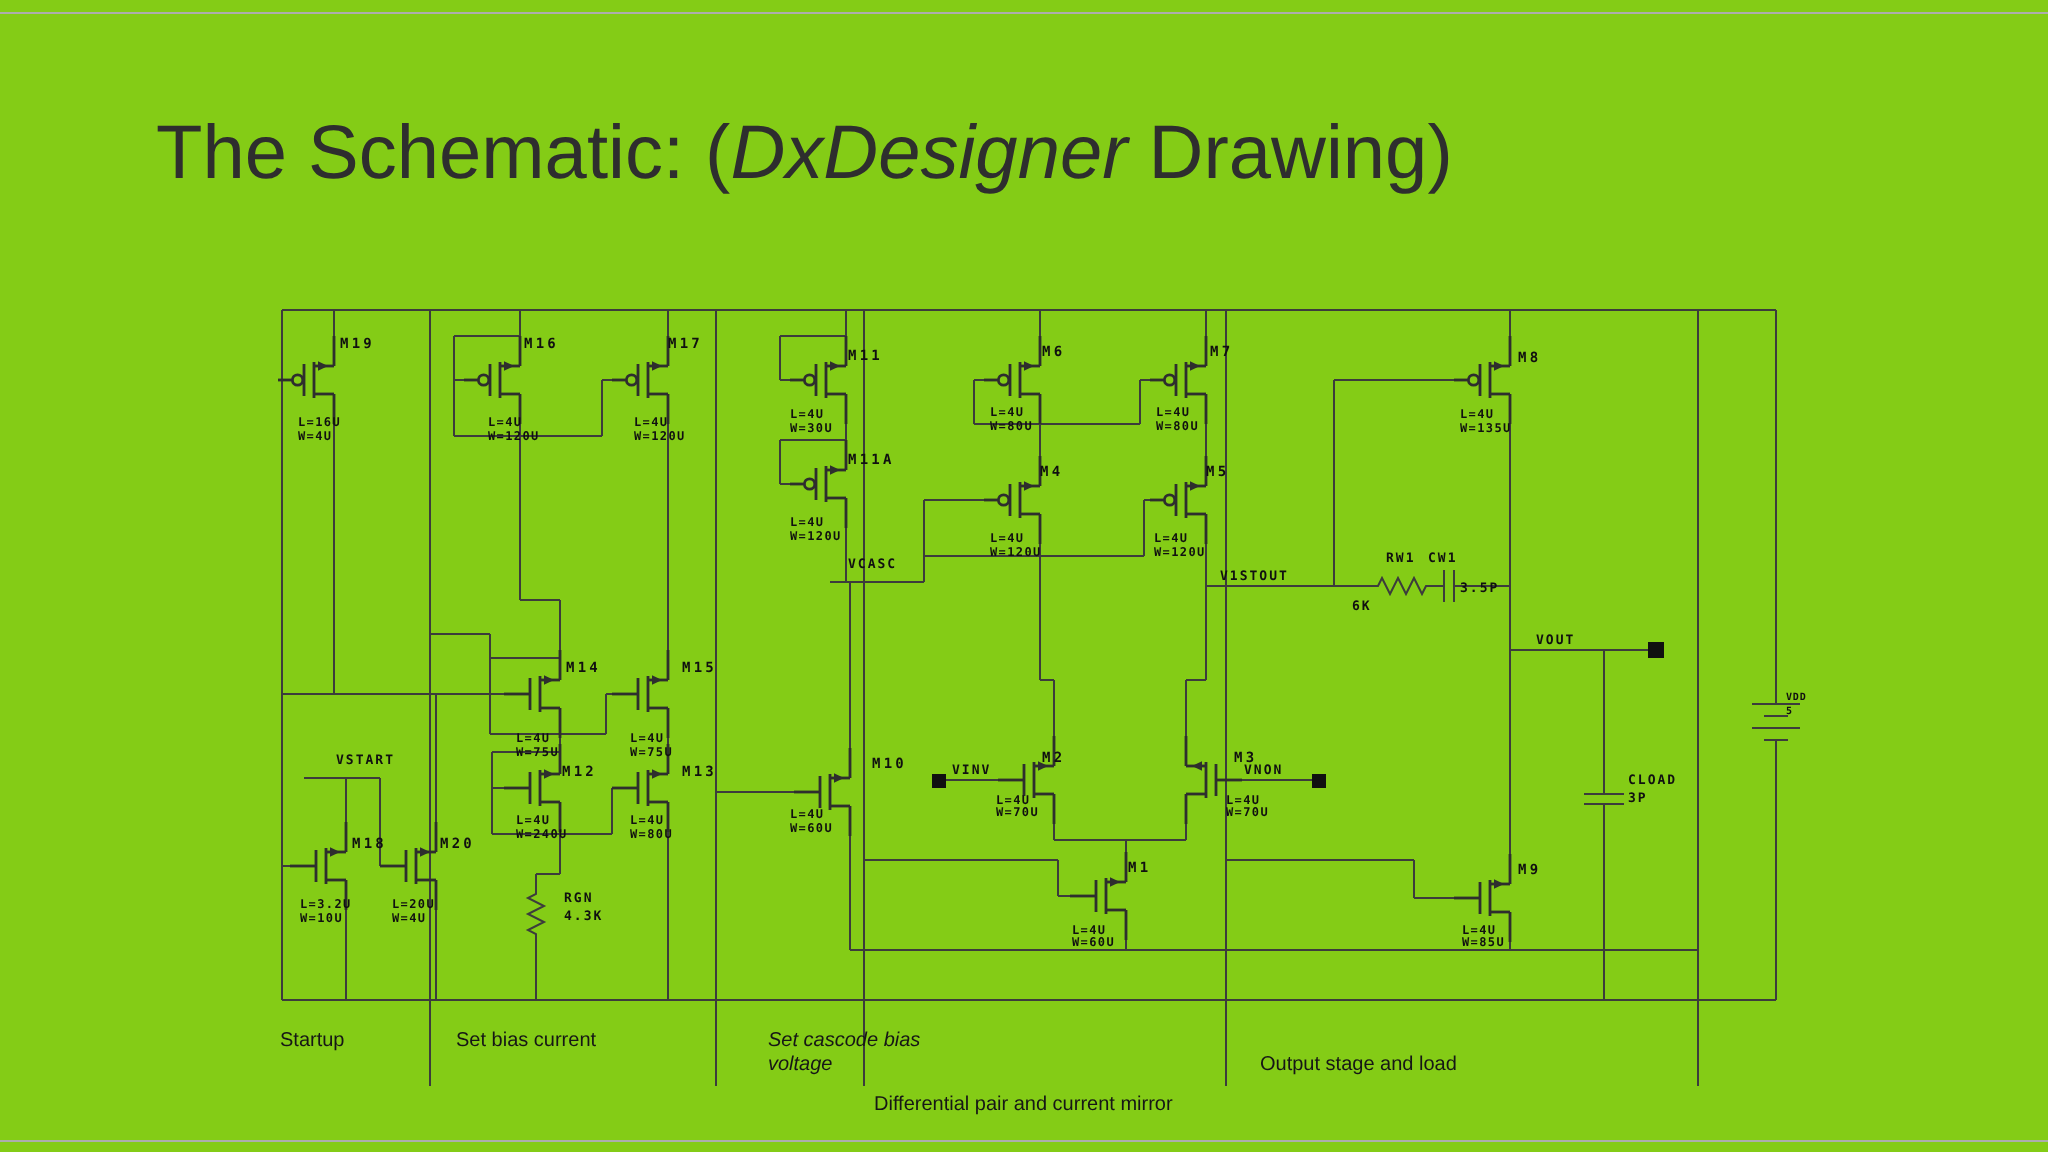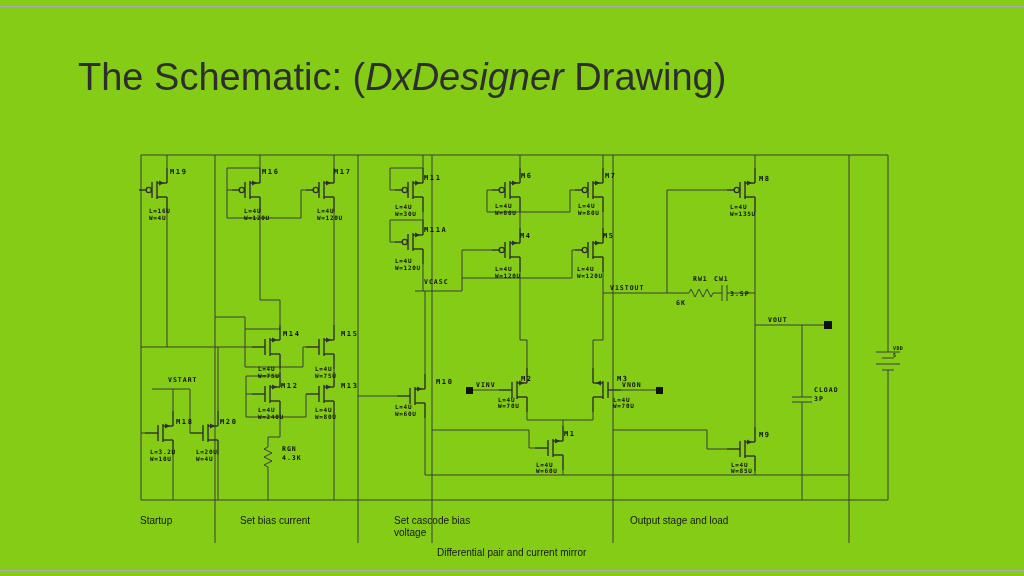--- a/index.html
+++ b/index.html
@@ -303,17 +303,17 @@
       <text class="tnet" x="282" y="451">RGN</text>
       <text class="tnet" x="282" y="460">4.3K</text>
       <text class="tnet" x="814" y="392">CLOAD</text>
       <text class="tnet" x="814" y="401">3P</text>
       <text class="ttiny" x="893" y="350">VDD</text>
       <text class="ttiny" x="893" y="357">5</text>
     </g>
   </svg>
 
   <div class="seclabel" style="left:140px;">Startup</div>
-  <div class="seclabel" style="left:240px;text-align:center;">Set bias current</div>
-  <div class="seclabel wrap2" style="left:394px;">Set cascode bias voltage</div>
+  <div class="seclabel" style="left:228px;text-align:center;">Set bias current</div>
+  <div class="seclabel wrap2" style="left:384px;font-style:italic;">Set cascode bias voltage</div>
   <div class="seclabel indent" style="left:437px;">Differential pair and current mirror</div>
-  <div class="seclabel" style="left:630px;">Output stage and load</div>
+  <div class="seclabel" style="left:630px;margin-top:12px;">Output stage and load</div>
 </div>
 
 </body></html>

